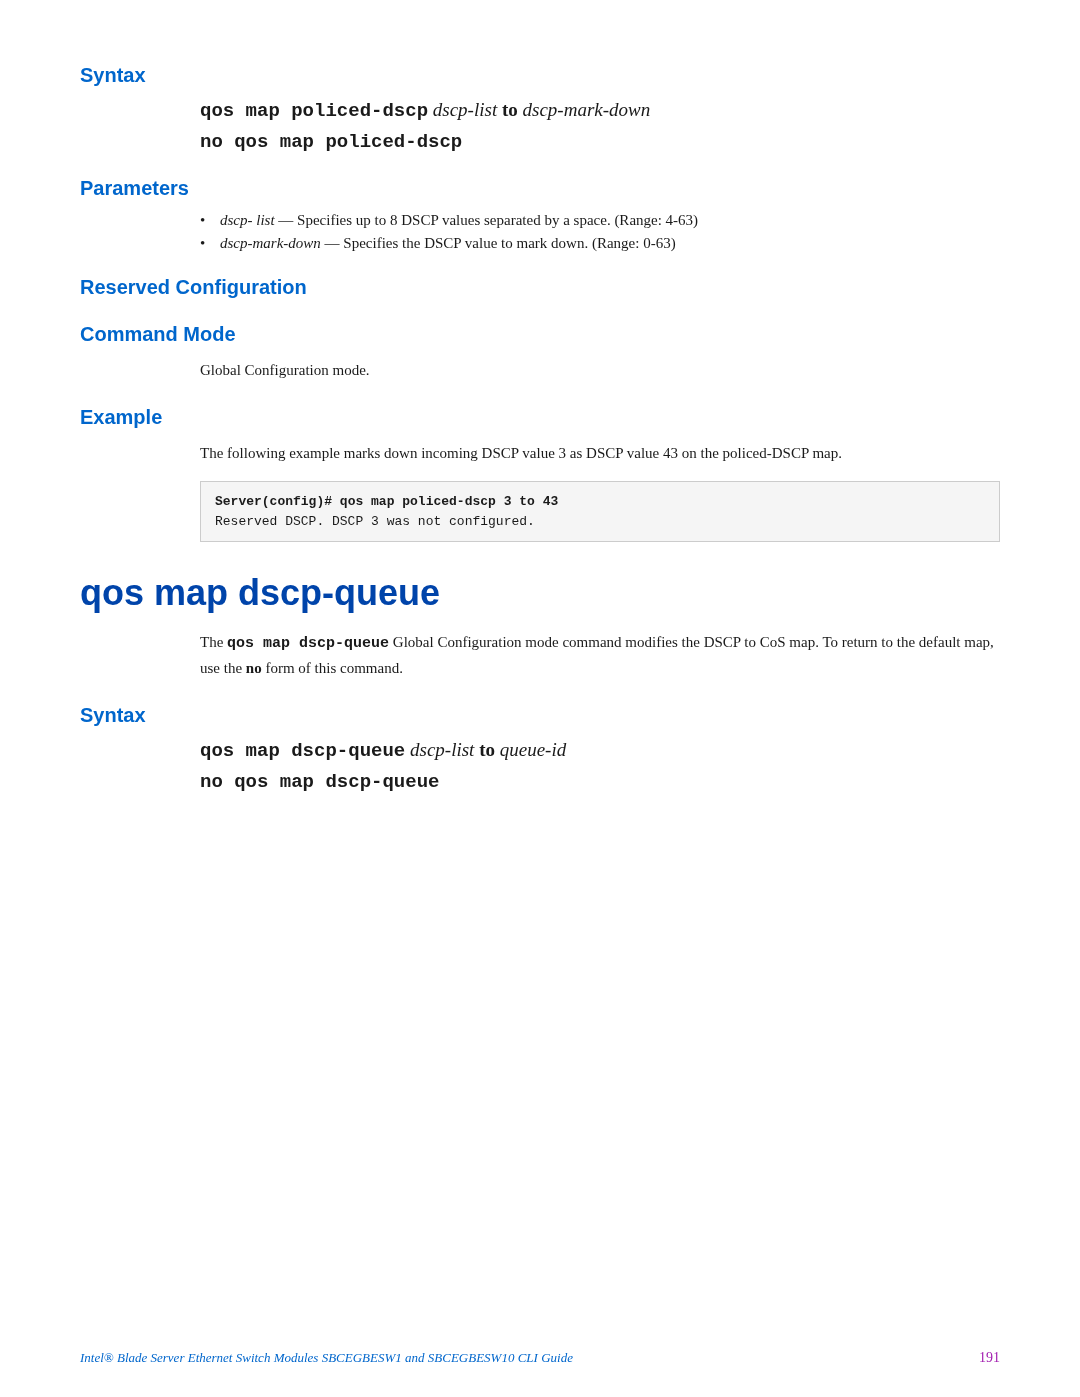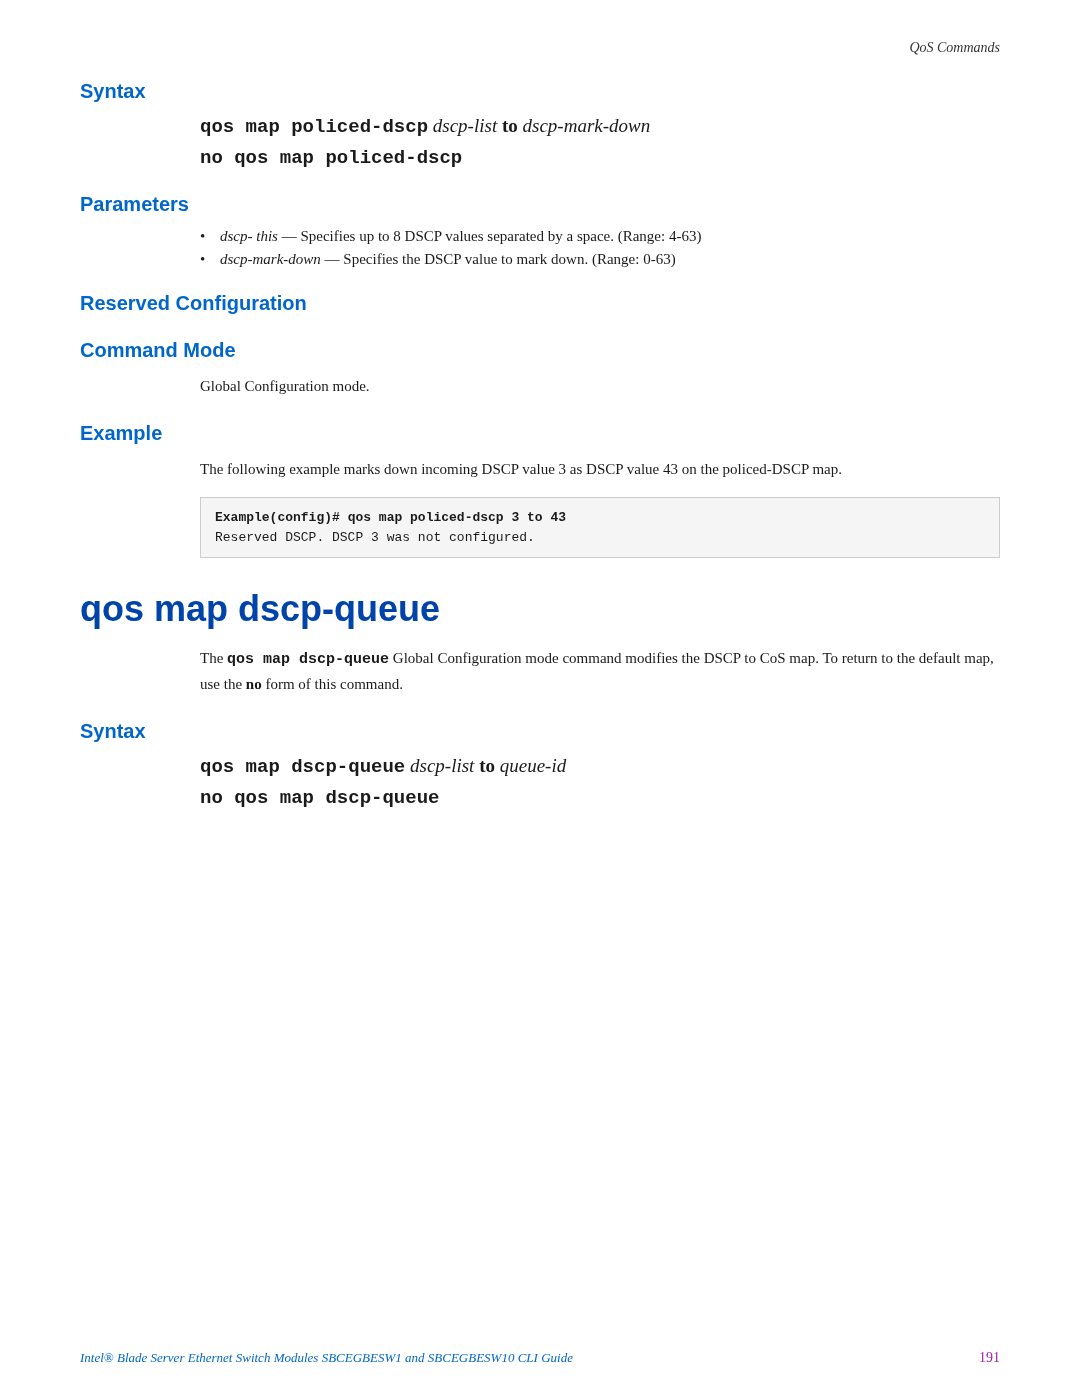--- a/index.html
+++ b/index.html
@@ -125,21 +125,20 @@
     .footer-right {
       color: #a21caf;
       font-size: 14px;
     }
   </style>
 </head>
 <body>
 
 <div class="page-container">
 
-  <div class="header-right">QoS Commands</div>
 
   <div>
     <div class="section-heading">Syntax</div>
     <div class="section-content">
       <div class="syntax-line">
         <span class="bold-mono">qos map policed-dscp</span>
         <span class="italic-text"> dscp-list</span>
         <span> <strong>to</strong> </span>
         <span class="italic-text">dscp-mark-down</span>
       </div>
@@ -147,21 +146,21 @@
         <span class="bold-mono">no qos map policed-dscp</span>
       </div>
     </div>
   </div>
 
   <div>
     <div class="section-heading">Parameters</div>
     <div class="section-content">
       <ul class="bullet-list">
         <li>
-          <span class="italic-text">dscp- this</span>
+          <span class="italic-text">dscp- list</span>
           <span> — Specifies up to 8 DSCP values separated by a space. (Range: 4-63)</span>
         </li>
         <li>
           <span class="italic-text">dscp-mark-down</span>
           <span> — Specifies the DSCP value to mark down. (Range: 0-63)</span>
         </li>
       </ul>
     </div>
   </div>
 
@@ -176,21 +175,21 @@
     </div>
   </div>
 
 
   <div>
     <div class="section-heading">Example</div>
     <div class="section-content">
       <p class="body-text">The following example marks down incoming DSCP value 3 as DSCP value 43 on the policed-DSCP map.</p>
       <div class="code-block">
         <div>
-          <span class="bold-mono">Example(config)# </span><span class="bold-mono">qos map policed-dscp</span><span class="bold-mono"> 3 <strong>to</strong> 43</span>
+          <span class="bold-mono">Server(config)# </span><span class="bold-mono">qos map policed-dscp</span><span class="bold-mono"> 3 <strong>to</strong> 43</span>
         </div>
         <div>
           <span>Reserved DSCP. DSCP 3  was not configured.</span>
         </div>
       </div>
     </div>
   </div>
 
   <div class="big-heading">qos map dscp-queue</div>
 

